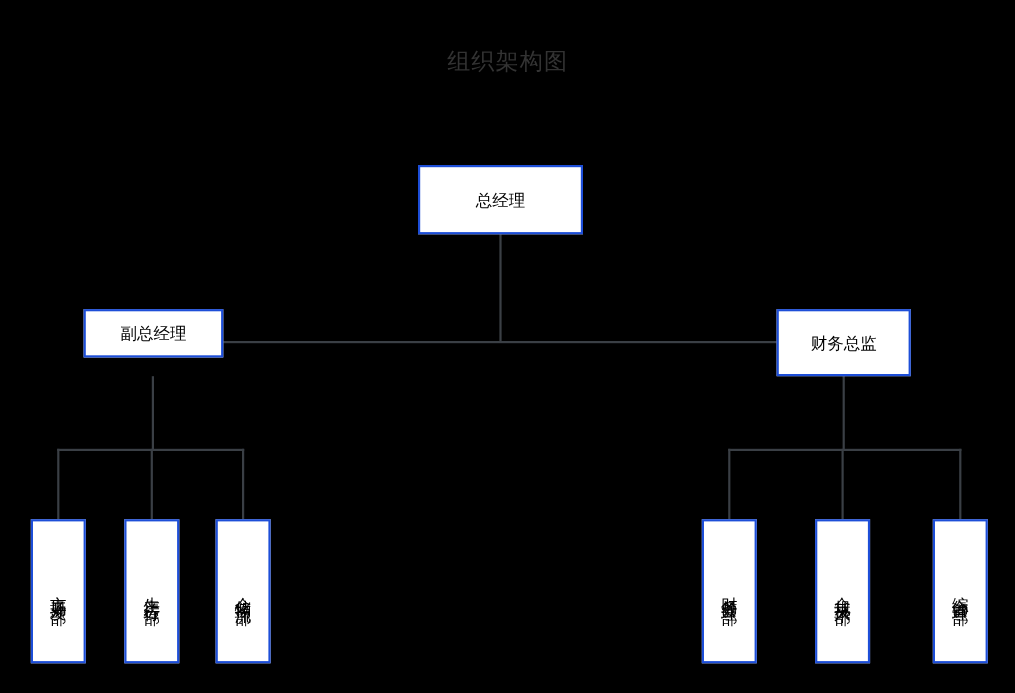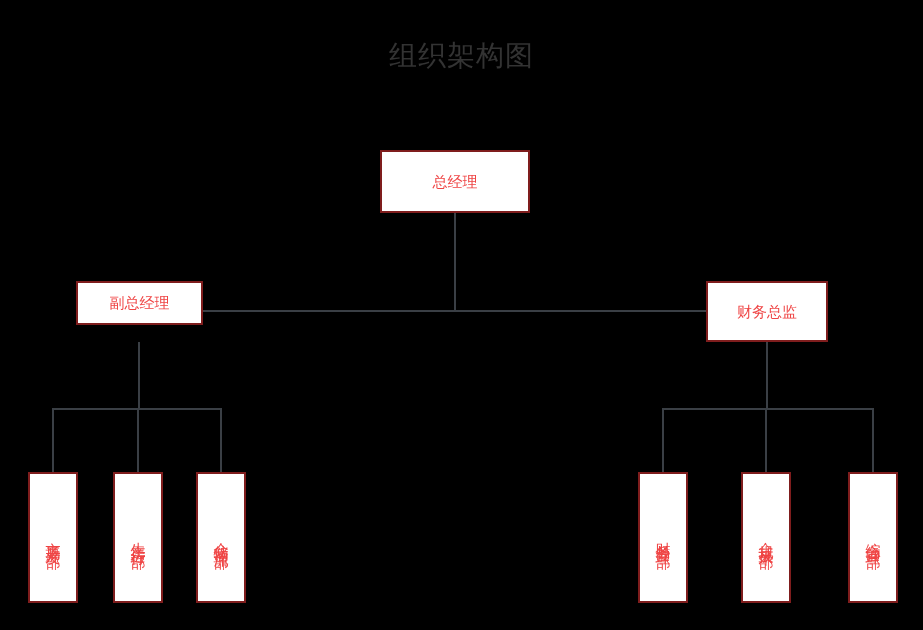--- a/index.html
+++ b/index.html
@@ -16,37 +16,37 @@
     font-family: "DejaVu Sans", "Liberation Sans", sans-serif;
   }
 
   
   #chart-title {
     position: absolute;
     left: 0;
     top: 40px;
     width: 923px;
     text-align: center;
-    font-size: 28px;
+    font-size: 21px;
     line-height: 32px;
     color: #333333;
     letter-spacing: 1px;
     white-space: nowrap;
   }
 
   
   .node {
     position: absolute;
     box-sizing: border-box;
     background: #ffffff;
-    border: 2px solid #7f1d1d;
+    border: 2px solid #1d4ed8;
     display: flex;
     align-items: center;
     justify-content: center;
-    color: #ef4444;
+    color: #000000;
   }
   .node-h {
     font-size: 15px;
     line-height: 20px;
     white-space: nowrap;
   }
   .node-v {
     font-size: 15px;
     line-height: 24px;
     writing-mode: vertical-rl;

